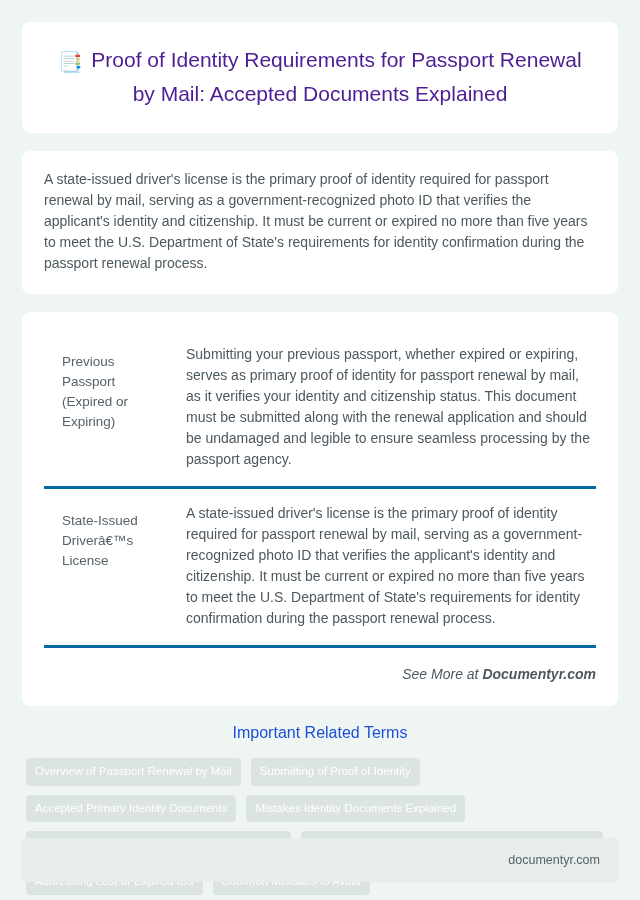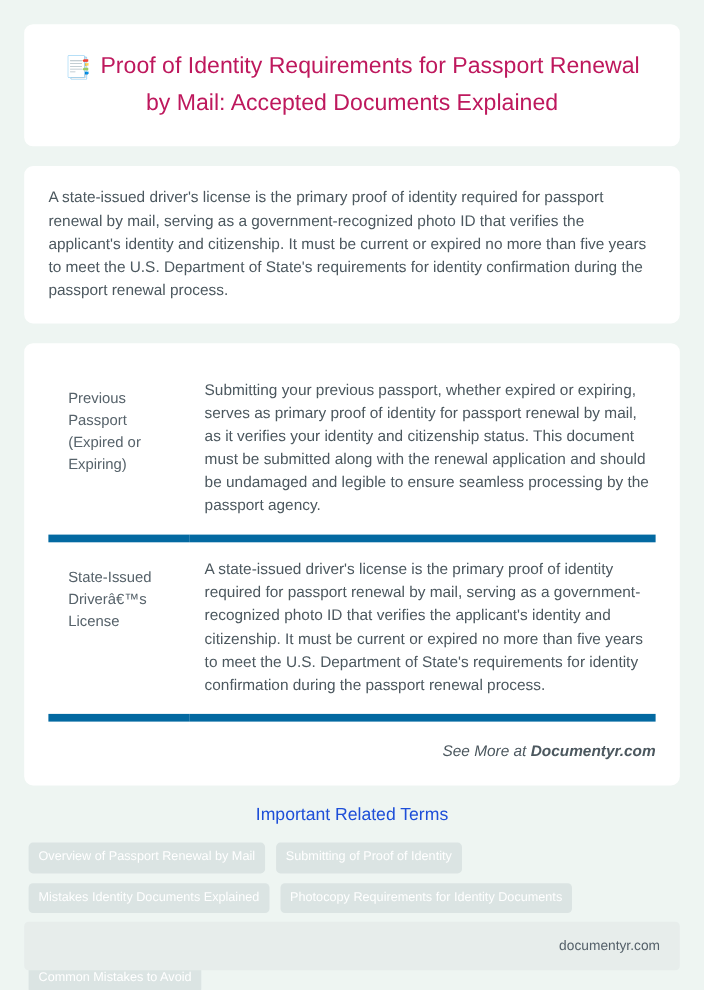--- a/index.html
+++ b/index.html
@@ -25,21 +25,21 @@
     margin-bottom: 18px;
   }
   
   .title-card {
     padding: 22px 26px 24px 26px;
     text-align: center;
   }
   .title-line {
     font-size: 21px;
     line-height: 31px;
-    color: #be185d;
+    color: #4c1d95;
     font-weight: normal;
     margin: 0;
   }
   .title-icon {
     font-size: 20px;
     margin-right: 8px;
     vertical-align: -2px;
   }
   
   .summary-card {
@@ -55,21 +55,21 @@
   .table-card {
     padding: 18px 22px 8px 22px;
   }
   table.doc-table {
     width: 100%;
     border-collapse: collapse;
   }
   table.doc-table td {
     vertical-align: top;
     padding: 14px 6px 16px 6px;
-    border-bottom: 7px solid #0369a1;
+    border-bottom: 3px solid #0369a1;
   }
   table.doc-table td.term {
     width: 128px;
     font-size: 13.5px;
     line-height: 20px;
     color: #56626a;
     padding-left: 18px;
     padding-top: 22px;
   }
   table.doc-table td.desc {
@@ -154,20 +154,21 @@
         </tr>
       </tbody>
     </table>
     <div class="see-more"><span>See More at </span><b>Documentyr.com</b></div>
   </div>
 
   <div class="related-heading">Important Related Terms</div>
   <div class="chips">
     <span class="chip">Overview of Passport Renewal by Mail</span>
     <span class="chip">Submitting of Proof of Identity</span>
+    <span class="chip">Accepted Primary Identity Documents</span>
     <span class="chip">Mistakes Identity Documents Explained</span>
     <span class="chip">Photocopy Requirements for Identity Documents</span>
     <span class="chip">Special Cases: Name Changes and Legal Amendments</span>
     <span class="chip">Addressing Lost or Expired IDs</span>
     <span class="chip">Common Mistakes to Avoid</span>
 
   </div>
 
   <div class="footer">
     <span class="footer-text">documentyr.com</span>

